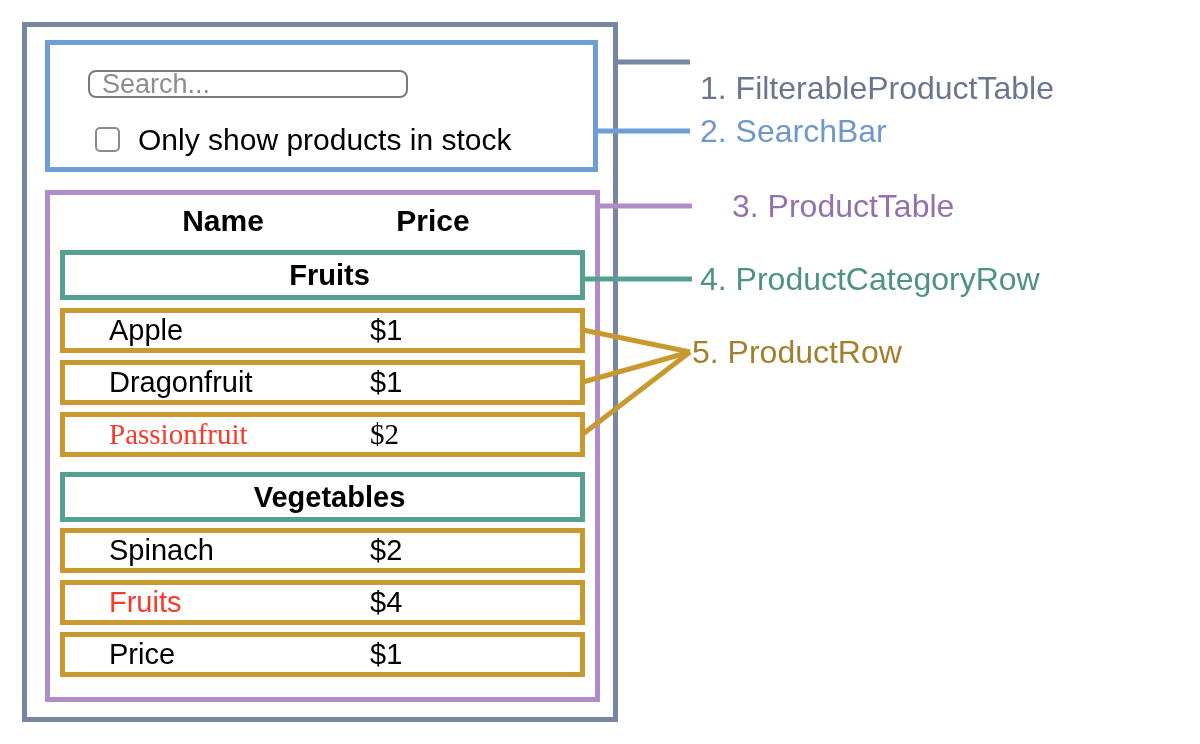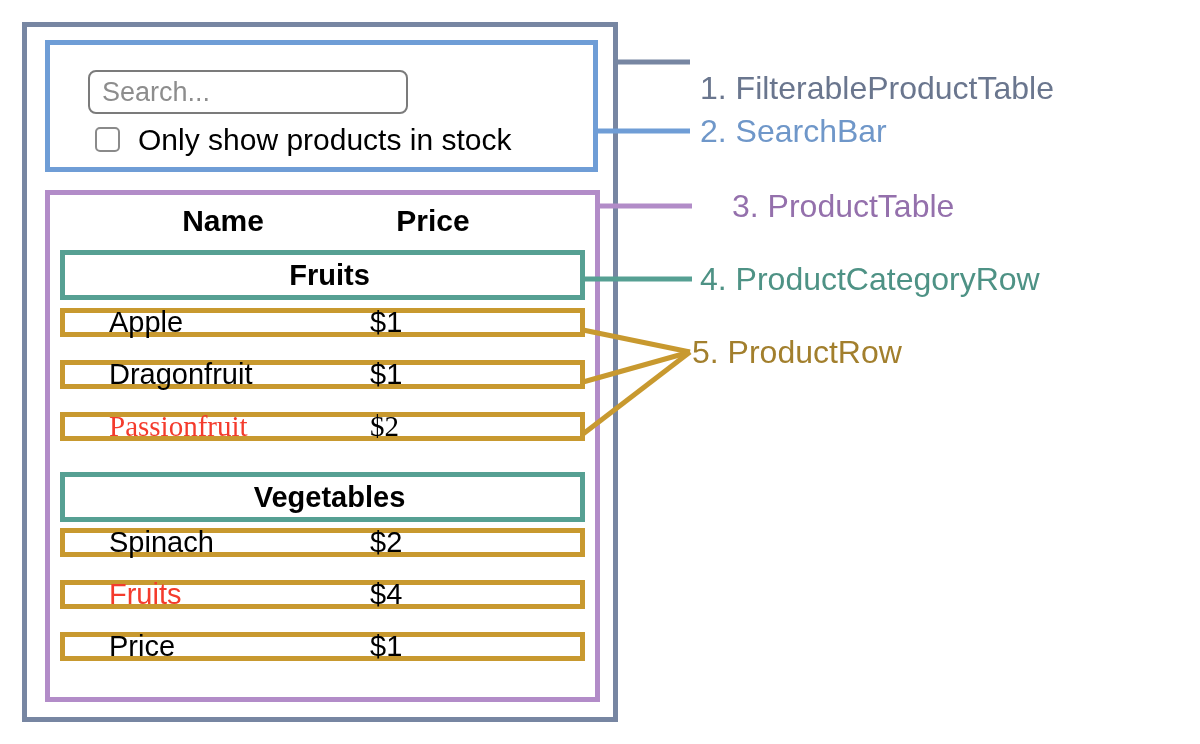--- a/index.html
+++ b/index.html
@@ -8,41 +8,41 @@
     font-family:"Liberation Sans", sans-serif;color:#000;overflow:hidden;
   }
   .abs{position:absolute;}
   
   #outer-box{left:22px;top:22px;width:596px;height:700px;border:5px solid var(--c-slate);background:#fff;box-sizing:border-box;}
   #searchbar-box{left:45px;top:40px;width:553px;height:132px;border:5px solid var(--c-blue);background:#fff;box-sizing:border-box;}
   #table-box{left:45px;top:190px;width:555px;height:512px;border:5px solid var(--c-purple);background:#fff;box-sizing:border-box;}
 
   
   #search-input{
-    position:absolute;left:88px;top:70px;width:320px;height:44px;box-sizing:border-box;
+    position:absolute;left:88px;top:70px;width:320px;height:28px;box-sizing:border-box;
     border:2px solid #7b7b7b;border-radius:8px;padding:0 12px;font-size:27px;
     font-family:"Liberation Sans", sans-serif;color:#444;background:#fff;outline:none;
   }
   #search-input::placeholder{color:#8d8d8d;opacity:1;}
   #stock-checkbox{
     position:absolute;left:95px;top:127px;width:25px;height:25px;margin:0;
     appearance:none;-webkit-appearance:none;border:2px solid #8a8a8a;border-radius:5px;
     background:#fff;box-sizing:border-box;cursor:pointer;
   }
   #stock-label{left:138px;top:123px;font-size:30px;line-height:33px;color:#000;cursor:pointer;}
 
   
   .col-header{top:204px;transform:translateX(-50%);font-size:30px;font-weight:700;line-height:34px;}
   #header-name{left:223px;}
   #header-price{left:433px;}
 
   
   .row{position:absolute;left:60px;width:525px;box-sizing:border-box;background:#fff;display:flex;align-items:center;padding-left:14px;}
   .cat-row{height:50px;border:5px solid var(--c-teal);justify-content:center;font-size:29px;font-weight:700;}
-  .prod-row{height:29px;border:5px solid var(--c-gold);font-size:29px;}
+  .prod-row{height:45px;border:5px solid var(--c-gold);font-size:29px;}
   .prod-name{padding-left:30px;}
   .prod-price{position:absolute;left:305px;}
   .oos{color:var(--c-red);}
 
   
   #connectors{position:absolute;left:0;top:0;width:1200px;height:744px;pointer-events:none;z-index:5;}
   #connectors line{stroke-width:5;}
   .l-slate{stroke:var(--c-slate);}
   .l-blue{stroke:var(--c-blue);}
   .l-purple{stroke:var(--c-purple);}

